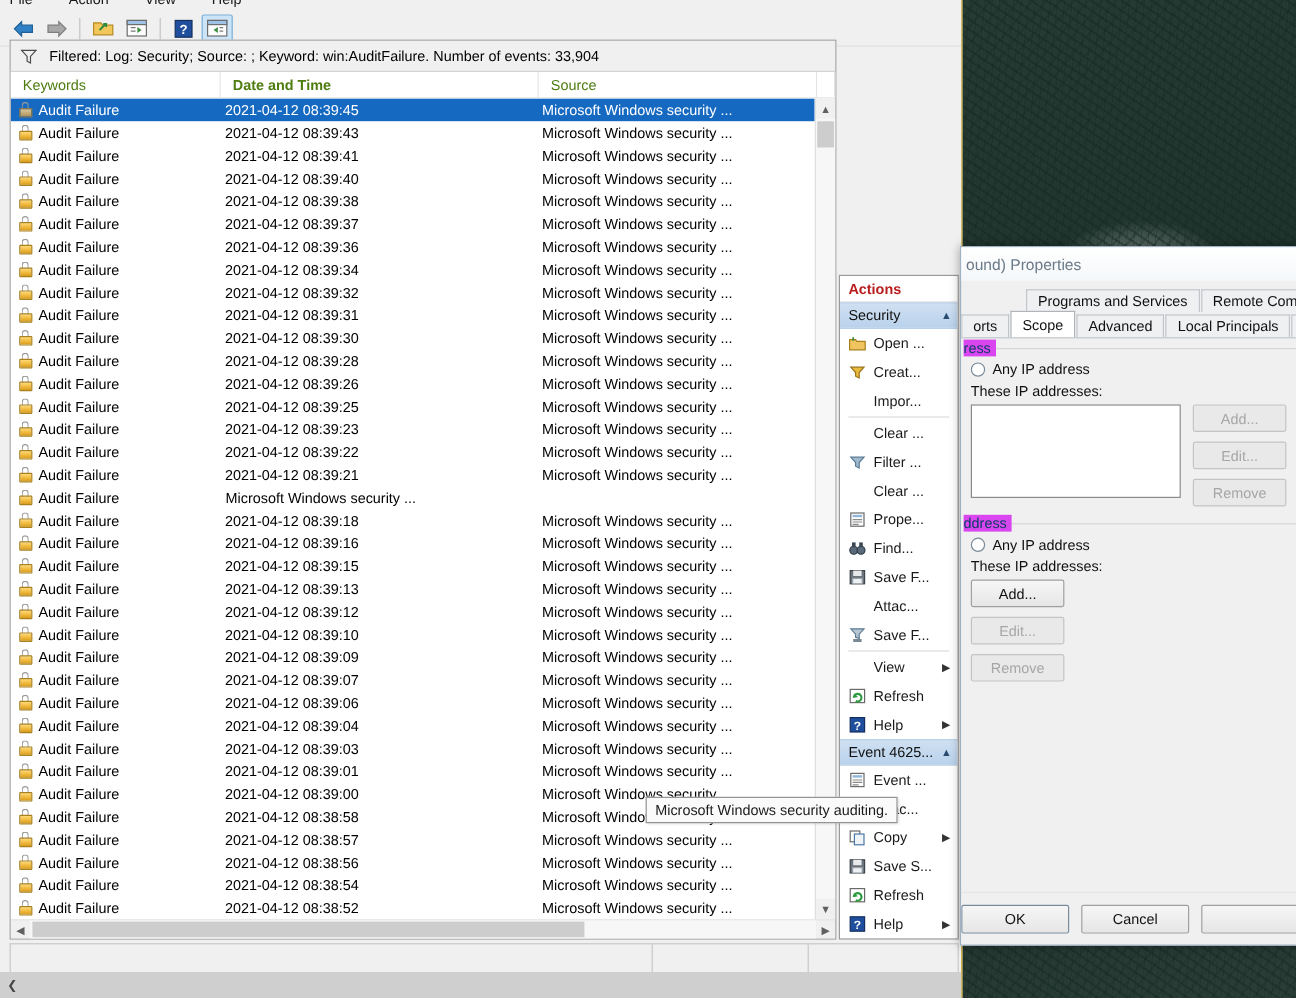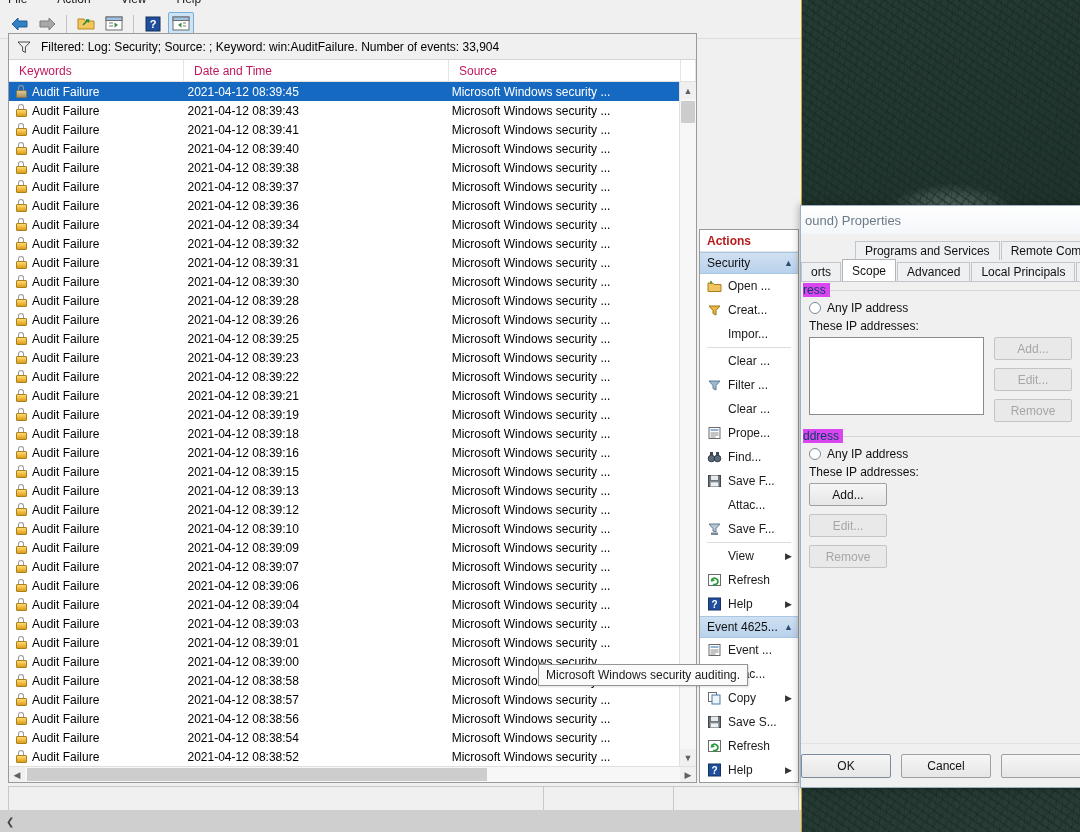--- a/index.html
+++ b/index.html
@@ -83,28 +83,28 @@
     border-bottom: 1px solid #d4d4d4;
     display: flex; align-items: center; padding-left: 8px; gap: 10px;
     font-size: 12px; color: #000;
   }
   .colhead {
     height: 22px; flex: 0 0 22px;
     background: #fff; display: flex; position: relative;
     border-bottom: 1px solid #e0e0e0;
   }
   .colhead .ch {
-    font-size: 12px; color: #be185d;
+    font-size: 12px; color: #4d7c0f;
     display: flex; align-items: center;
     padding-left: 10px;
     border-right: 1px solid #e3e3e3;
     background: #fff;
   }
   .ch.k { width: 175px; }
-  .ch.d { width: 265px; }
+  .ch.d { width: 265px; font-weight: bold; }
   .ch.s { width: 232px; }
   .ch.rest { flex: 1; }
 
   .listwrap { flex: 1; display: flex; min-height: 0; position: relative; }
   .rows { flex: 1; overflow: hidden; background: #fff; }
   .row {
     height: 19px; display: flex; align-items: center;
     font-size: 12px; color: #000; white-space: nowrap;
   }
   .row.sel { background: #1669c1; color: #fff; }
@@ -547,21 +547,20 @@
               <div class="c-src">Microsoft Windows security ...</div>
             </div>
             <div class="row">
               <div class="c-key">
                 <span class="lock">
                   <span class="shackle"></span>
                   <span class="bodyb"></span>
                 </span>
                 <span>Audit Failure</span>
               </div>
-              <div class="c-date">2021-04-12 08:39:19</div>
               <div class="c-src">Microsoft Windows security ...</div>
             </div>
             <div class="row">
               <div class="c-key">
                 <span class="lock">
                   <span class="shackle"></span>
                   <span class="bodyb"></span>
                 </span>
                 <span>Audit Failure</span>
               </div>

